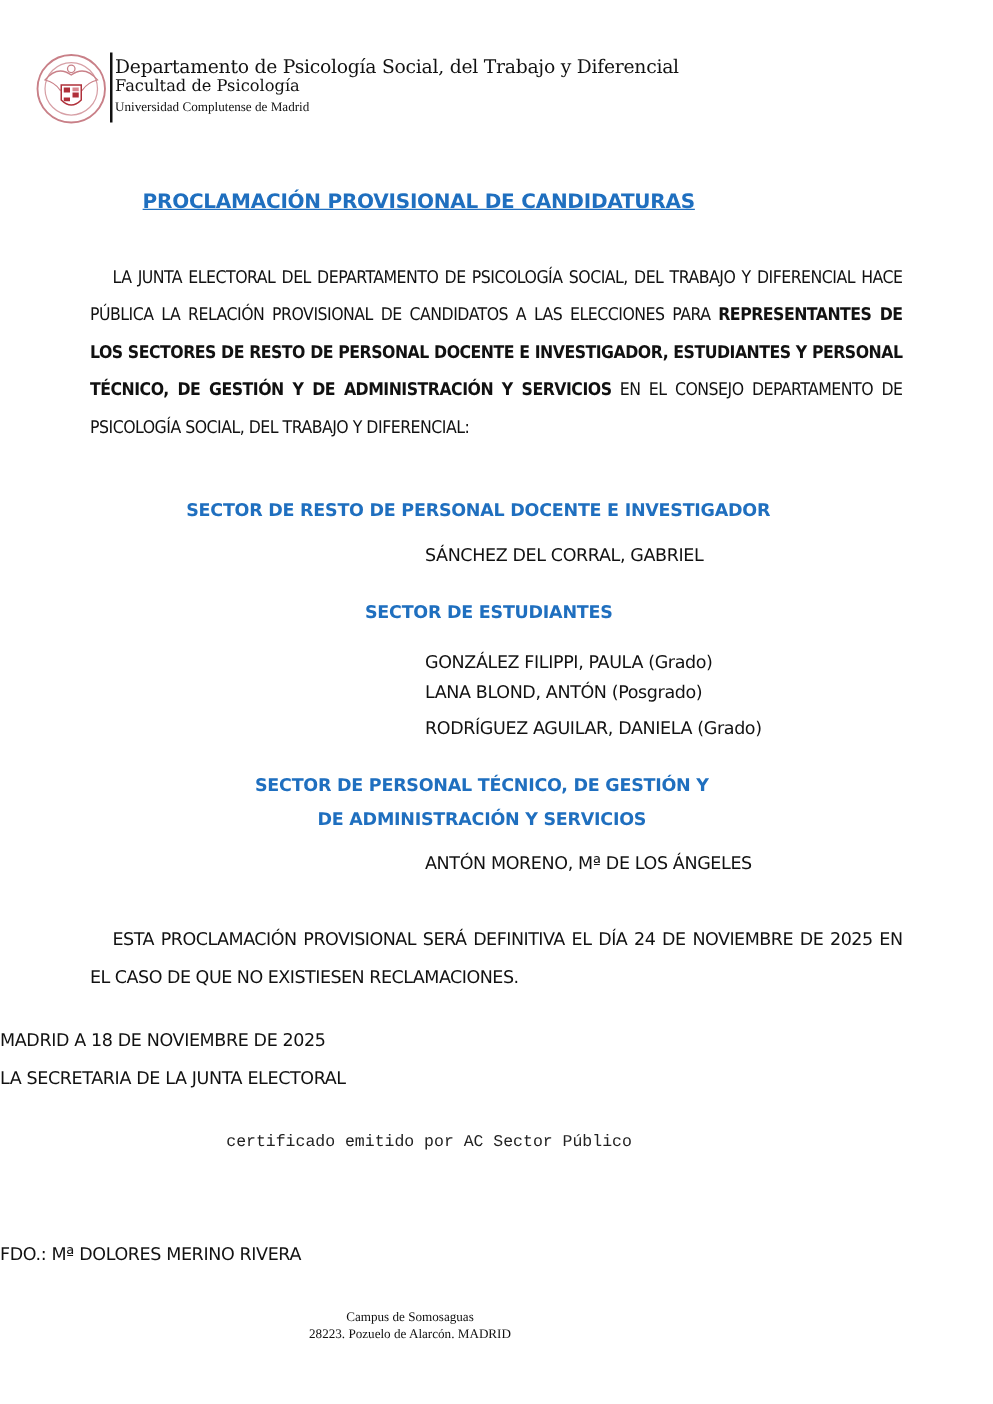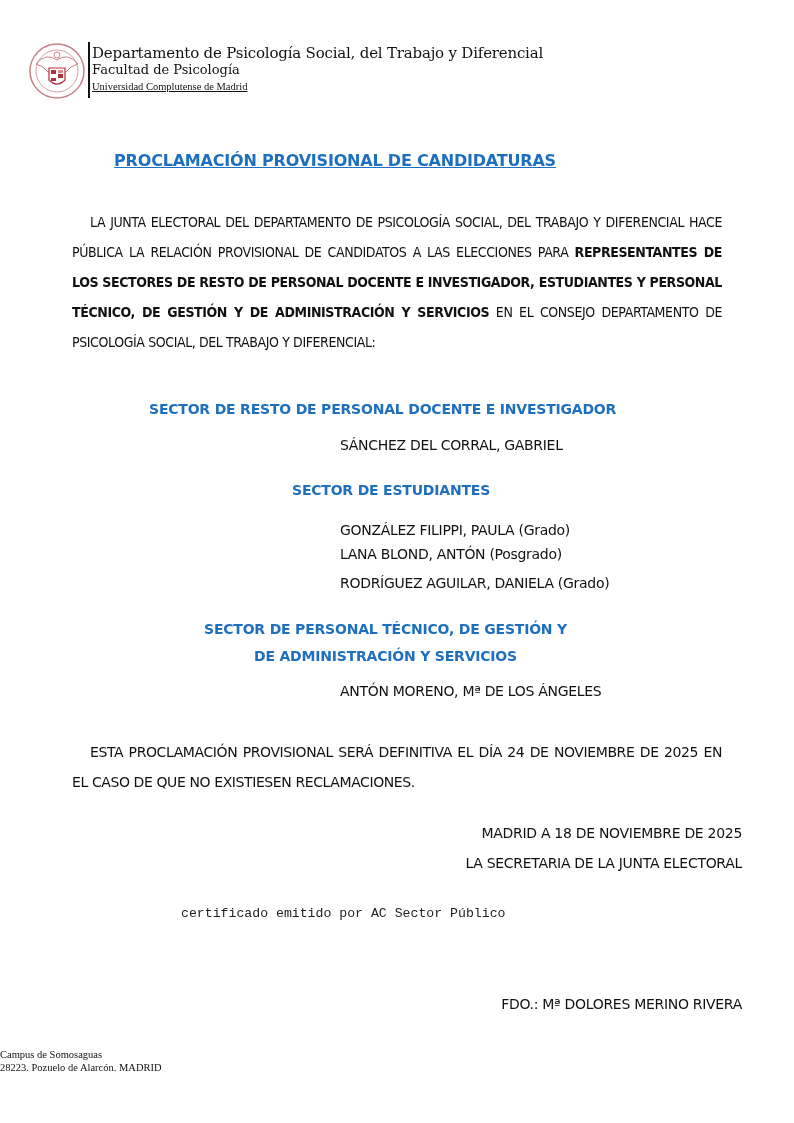--- a/index.html
+++ b/index.html
@@ -2,31 +2,31 @@
 <html><head>
 <meta charset="utf-8">
 <style>
   html, body { margin: 0; padding: 0; background: #ffffff; }
   body { width: 794px; height: 1123px; position: relative; overflow: hidden; font-family: "DejaVu Sans", sans-serif; color: #111; }
   .abs { position: absolute; }
   .seal { left: 28px; top: 42px; width: 58px; height: 58px; }
   .vbar { left: 88px; top: 42px; width: 2px; height: 56px; background: #111; }
   .hdr1 { left: 92px; top: 44px; font-family: "DejaVu Serif", serif; font-size: 15px; letter-spacing: -0.2px; color: #111; }
   .hdr2 { left: 92px; top: 62px; font-family: "DejaVu Serif", serif; font-size: 13px; color: #111; }
-  .hdr3 { left: 92px; top: 81px; font-family: "Liberation Serif", serif; font-size: 10.5px; color: #111; text-decoration: underline; }
+  .hdr3 { left: 92px; top: 81px; font-family: "Liberation Serif", serif; font-size: 10.5px; color: #111; }
   .title { left: 0; width: 670px; top: 151px; text-align: center; font-size: 16px; font-weight: bold; color: #1f6fbf; text-decoration: underline; letter-spacing: -0.2px; }
   .para { left: 72px; width: 650px; top: 207px; font-size: 14px; line-height: 30px; text-align: justify; letter-spacing: -0.4px; font-stretch: condensed; }
   .para .ind { display: inline-block; width: 18px; }
   .para b { font-weight: bold; }
   .sector { font-size: 14px; font-weight: bold; color: #1f6fbf; letter-spacing: -0.2px; }
   .name { font-size: 14px; color: #111; letter-spacing: -0.3px; }
   .para2 { left: 72px; width: 650px; top: 737px; font-size: 14px; line-height: 30px; text-align: justify; letter-spacing: -0.4px; }
-  .center { left: 0; width: 742px; text-align: right; font-size: 14px; letter-spacing: -0.3px; }
+  .center { left: 0; width: 742px; text-align: left; font-size: 14px; letter-spacing: -0.3px; }
   .sig { left: 181px; top: 906px; font-family: "Liberation Mono", monospace; font-size: 13.2px; line-height: 16px; color: #222; white-space: pre; }
-  .footer { left: 0; width: 656px; font-family: "Liberation Serif", serif; font-size: 10.5px; line-height: 13px; color: #111; }
+  .footer { left: 0; width: 656px; text-align: center; font-family: "Liberation Serif", serif; font-size: 10.5px; line-height: 13px; color: #111; }
 </style>
 </head>
 <body>
 
 <div class="abs seal">
   <svg width="58" height="58" viewBox="0 0 58 58">
     <circle cx="29" cy="29" r="27" fill="none" stroke="#c98088" stroke-width="1.5"></circle>
     <circle cx="29" cy="29" r="21" fill="none" stroke="#d7a0a6" stroke-width="1"></circle>
     <path d="M8 22 Q18 10 29 18 Q40 10 50 22 Q42 24 38 30 L20 30 Q16 24 8 22Z" fill="none" stroke="#c98088" stroke-width="1"></path>
     <circle cx="29" cy="13" r="3" fill="none" stroke="#c98088" stroke-width="1"></circle>

